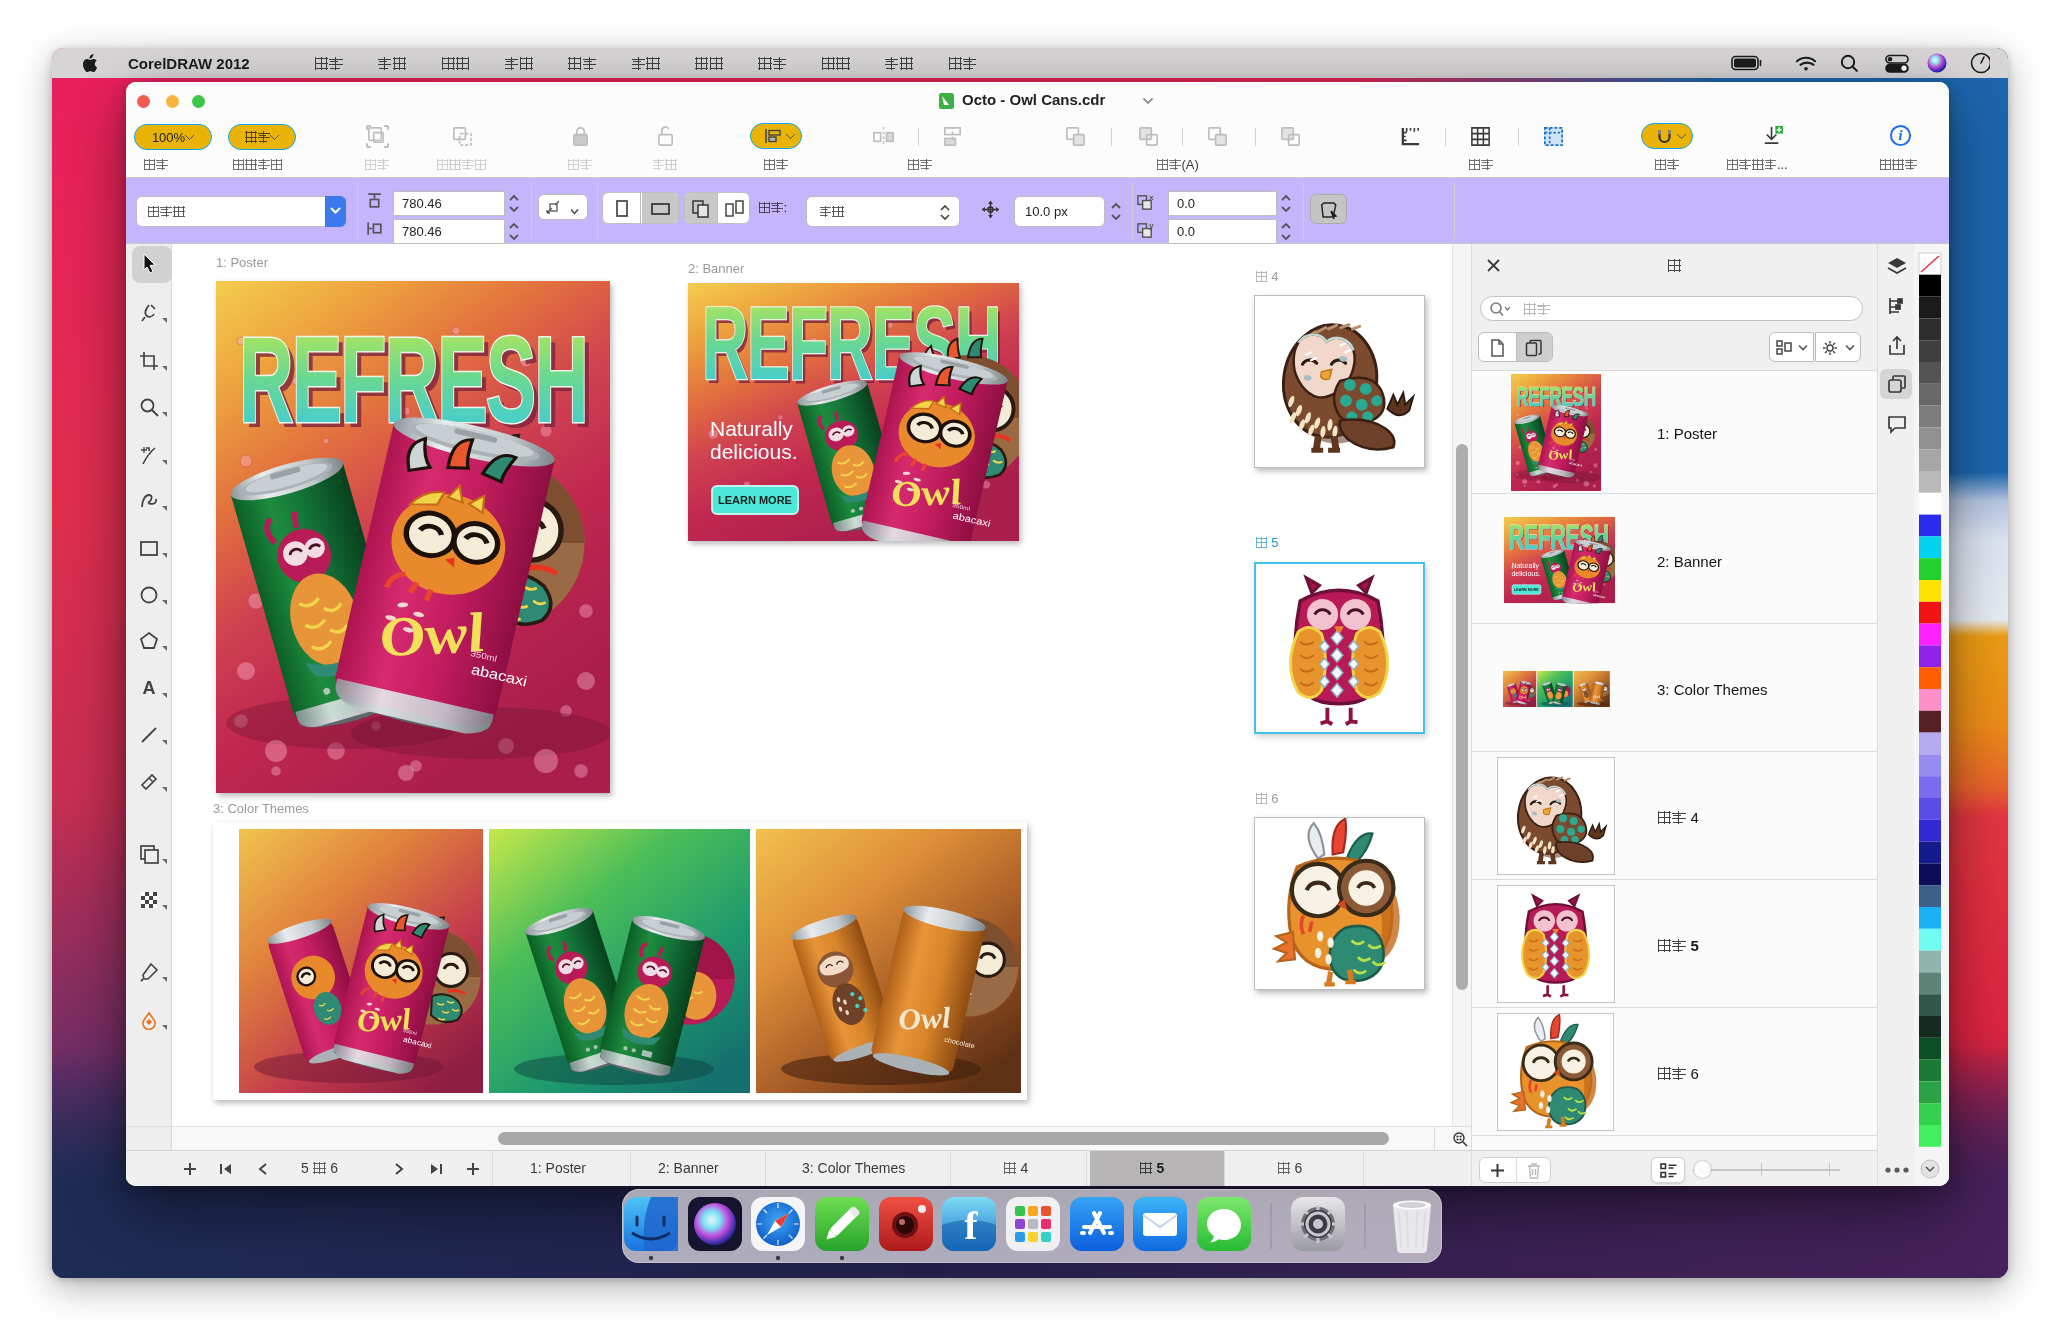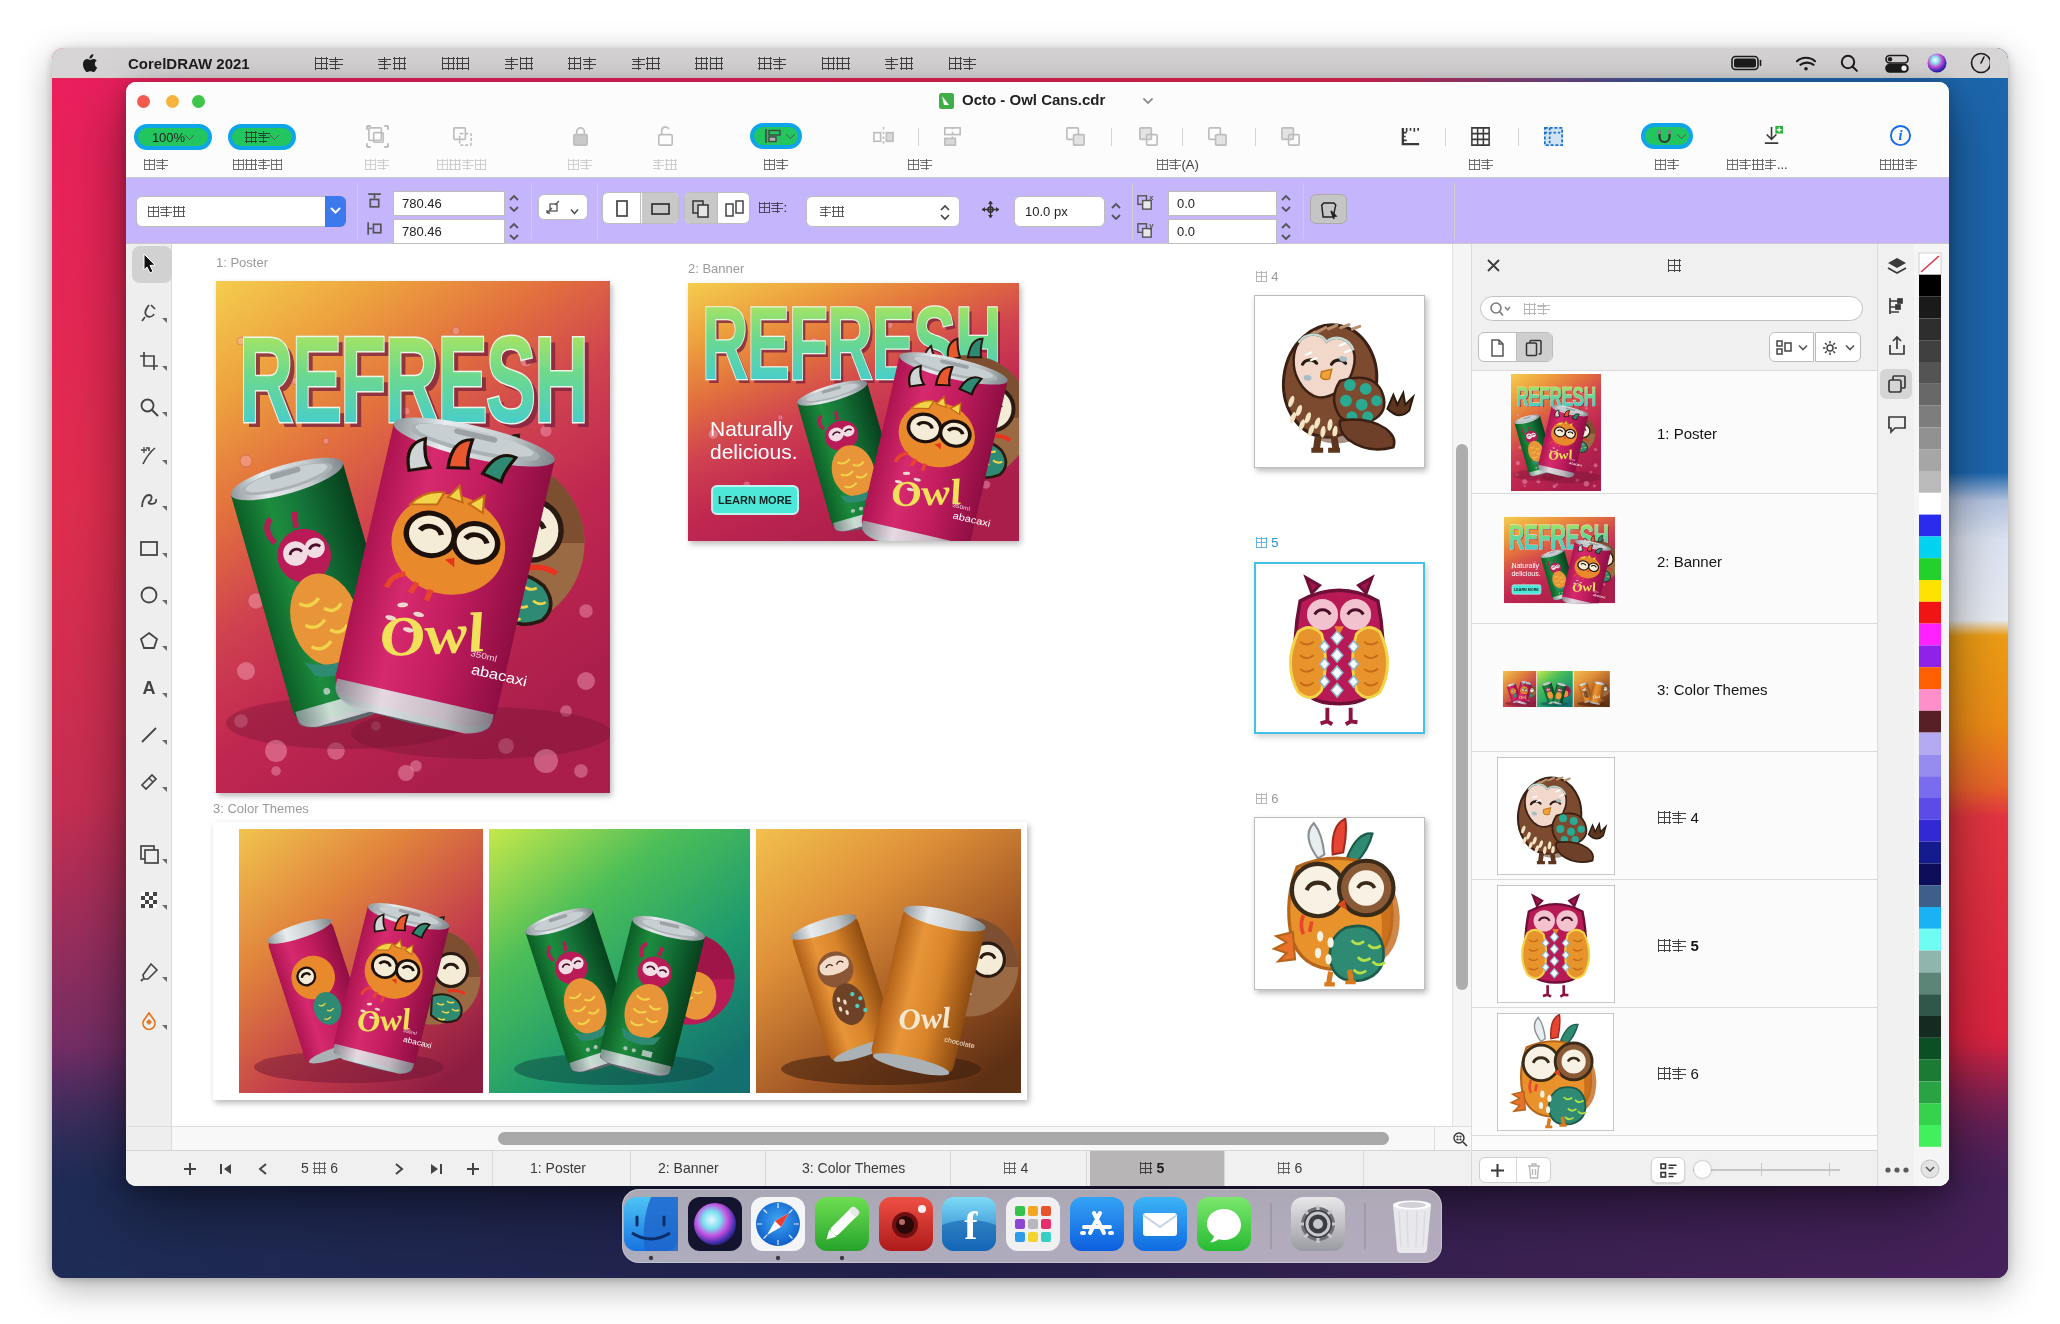--- a/index.html
+++ b/index.html
@@ -27,21 +27,21 @@
   
   #menubar { left:52px; top:48px; width:1956px; height:30px; background:#d7d4d5; border-radius:12px 12px 0 0;
     display:flex; align-items:center; color:#1c1c1c; font-size:15px; }
   
   #win { left:126px; top:82px; width:1823px; height:1104px; border-radius:10px; background:#fff;
     box-shadow:0 22px 60px rgba(0,0,0,.45), 0 4px 16px rgba(0,0,0,.25); overflow:hidden; }
   
   #dock { left:622px; top:1189px; width:820px; height:74px; border-radius:17px;
     background:rgba(228,226,233,.72); box-shadow:inset 0 0 0 1px rgba(255,255,255,.30), 0 0 2px rgba(0,0,0,.25); }
   
-  .pill { height:26px; border:4px solid #0ea5e9; border-radius:13px; background:#22c55e; display:flex; align-items:center; justify-content:center; font-size:13px; color:#222;text-align:right; }
+  .pill { height:26px; border:1px solid #0ea5e9; border-radius:13px; background:#eab308; display:flex; align-items:center; justify-content:center; font-size:13px; color:#222;text-align:right; }
   .chv { width:9px; height:7px; display:inline-block;
     background:linear-gradient(45deg, transparent 42%, #555 42%, #555 58%, transparent 58%) 0 0/55% 100% no-repeat,
                linear-gradient(-45deg, transparent 42%, #555 42%, #555 58%, transparent 58%) 100% 0/55% 100% no-repeat; }
   .lab { font-size:13px; }
   .tbi { width:23px; height:23px; }
   .tbi .dis { fill:none; stroke:#bdbdbd; stroke-width:1.7; }
   .tbi .en  { fill:none; stroke:#3a3a3a; stroke-width:1.7; }
   .dis2 { color:#bdbdbd; }
   .field { background:#fff; border:1px solid #bdbdbd; }
   .vsep { top:5px; width:1px; height:56px; background:#cfcfcf; position:absolute; }
@@ -521,21 +521,21 @@
     <rect x="1300" width="656" height="1230" fill="url(#wpR)" mask="url(#mR)"></rect>
     <rect y="1000" width="1956" height="230" fill="url(#wpB)" mask="url(#mB)"></rect>
   </svg>
 
 </div>
 
 <div class="abs" id="menubar">
   <svg class="abs" style="left:29px;top:6px" width="17" height="19" viewBox="0 0 17 19">
     <path fill="#1c1c1c" d="M11.4 3.1c.7-.9 1.2-2.1 1-3.1-1 .1-2.2.7-2.9 1.6-.6.8-1.2 2-1 3.1 1.1 0 2.2-.7 2.9-1.6zM13.8 10.1c0-2.2 1.8-3.2 1.9-3.3-1-1.5-2.6-1.7-3.2-1.7-1.4-.1-2.6.8-3.3.8-.7 0-1.7-.8-2.9-.8-1.5 0-2.8.9-3.6 2.2-1.5 2.6-.4 6.5 1.1 8.6.7 1 1.6 2.2 2.7 2.1 1.1 0 1.5-.7 2.8-.7 1.3 0 1.7.7 2.9.7 1.2 0 2-1 2.7-2.1.8-1.2 1.2-2.4 1.2-2.4s-2.3-.9-2.3-3.4z"></path>
   </svg>
-  <div class="abs" style="left:76px;top:7px;font-weight:bold;font-size:15px;">CorelDRAW 2021</div>
+  <div class="abs" style="left:76px;top:7px;font-weight:bold;font-size:15px;">CorelDRAW 2012</div>
   <div class="abs" style="left:262px;top:7px;font-size:15px;letter-spacing:0;display:flex;gap:34px;color:#1c1c1c">
     <span><i class="cj"></i><i class="cj v2"></i></span>
       <span><i class="cj v2"></i><i class="cj"></i></span>
       <span><i class="cj"></i><i class="cj"></i></span>
       <span><i class="cj v2"></i><i class="cj"></i></span>
       <span><i class="cj"></i><i class="cj v2"></i></span>
       <span><i class="cj v2"></i><i class="cj"></i></span>
       <span><i class="cj"></i><i class="cj"></i></span>
       <span><i class="cj"></i><i class="cj v2"></i></span>
       <span><i class="cj"></i><i class="cj"></i></span>

